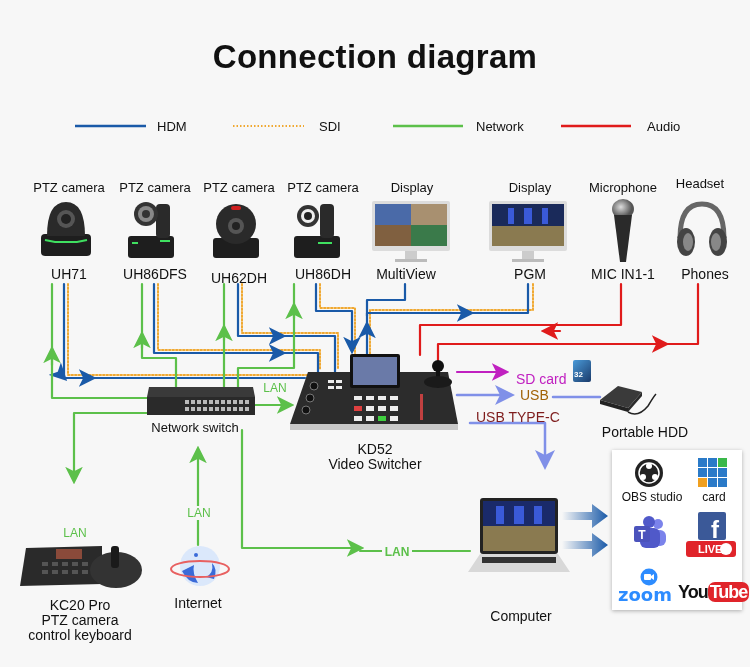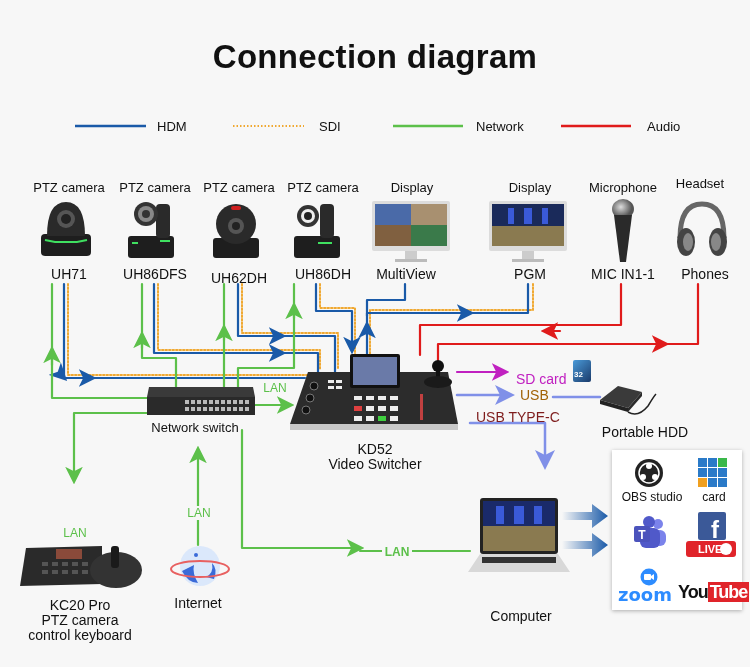--- a/index.html
+++ b/index.html
@@ -384,15 +384,15 @@
   </div>
 
   <svg class="abs" style="left:28px;top:118px" width="18" height="18">
     <circle cx="9" cy="9" r="8.5" fill="#2d8cff"></circle>
     <rect x="4" y="6" width="7" height="6" rx="1" fill="#fff"></rect>
       <path d="M11,8 L14,6 L14,12 L11,10z" fill="#fff"></path>
   </svg>
   <div class="abs" style="left:6px;top:134px;width:60px;text-align:left;font-size:18px;color:#2d8cff;font-weight:bold;font-family:'DejaVu Sans',sans-serif">zoom</div>
 
   <div class="abs" style="left:66px;top:132px;font-size:18px;font-weight:bold;letter-spacing:-1px;white-space:nowrap">
-    <span>You</span><span style="background:#e0242a;color:#fff;border-radius:0;padding:0 2px">Tube</span>
+    <span>You</span><span style="background:#e0242a;color:#fff;border-radius:7px;padding:0 2px">Tube</span>
   </div>
 </div>
 
 </body></html>

